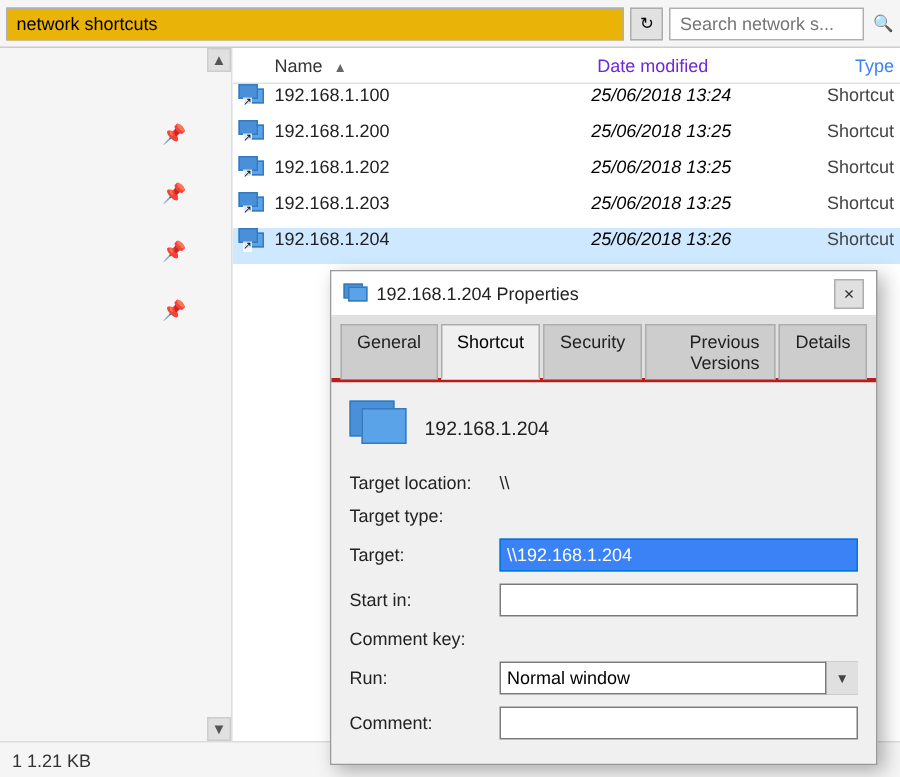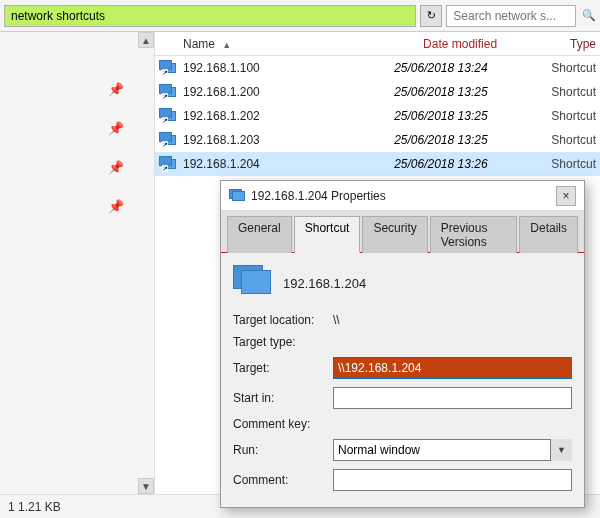--- a/index.html
+++ b/index.html
@@ -28,21 +28,21 @@
       height: 32px;
       background: #f5f5f5;
       border-bottom: 1px solid #ccc;
       padding: 0 4px;
       gap: 4px;
     }
     .address-input {
       flex: 1;
       height: 22px;
       border: 1px solid #b0b0b0;
-      background: #bef264;
+      background: #eab308;
       padding: 0 6px;
       font-size: 12px;
     }
     .refresh-btn {
       width: 22px;
       height: 22px;
       background: #e1e1e1;
       border: 1px solid #adadad;
       display: flex;
       align-items: center;
@@ -108,27 +108,27 @@
       align-items: center;
       height: 24px;
       background: #fff;
       border-bottom: 1px solid #e0e0e0;
       padding: 0 4px;
       position: sticky;
       top: 0;
       gap: 48px;
     }
     .col-name { width: 240px; font-size: 12px; color: #333; padding-left: 24px; }
-    .col-date { width: 160px; font-size: 12px; color: #b91c1c; text-align: center; }
-    .col-type { flex: 1; font-size: 12px; color: #7f1d1d; }
+    .col-date { width: 160px; font-size: 12px; color: #6d28d9; }
+    .col-type { flex: 1; font-size: 12px; color: #3b82f6; }
     .col-sort-arrow { font-size: 9px; color: #666; margin-left: 4px; }
 
     .file-row {
       display: flex;
-      align-items: center;
+      align-items: flex-start;
       height: 24px;
       padding: 0 4px;
       cursor: pointer;
     }
     .file-row.selected { background: #cde8ff; }
     .file-icon {
       width: 20px;
       height: 16px;
       margin-right: 4px;
       display: inline-flex;
@@ -226,23 +226,24 @@
       justify-content: center;
       cursor: pointer;
       font-size: 12px;
       color: #333;
     }
 
     
     .dialog-tabs {
       display: flex;
       background: #e0e0e0;
-      border-bottom: 1px solid #b91c1c;
+      border-bottom: 3px solid #b91c1c;
       padding: 4px 6px 0;
       gap: 2px;
+      text-align: right;
     }
     .tab {
       padding: 4px 10px;
       font-size: 12px;
       cursor: pointer;
       background: #cdcdcd;
       border: 1px solid #adadad;
       border-bottom: none;
       color: #222;
       position: relative;
@@ -315,21 +316,21 @@
     .field-input {
       flex: 1;
       height: 22px;
       border: 1px solid #7a7a7a;
       background: #fff;
       padding: 0 4px;
       font-size: 12px;
       font-family: 'Segoe UI', Arial, sans-serif;
     }
     .field-input.highlighted {
-      background: #c2410c;
+      background: #3b82f6;
       color: #fff;
       border-color: #0078d7;
     }
     .field-select {
       flex: 1;
       height: 22px;
       border: 1px solid #7a7a7a;
       background: #fff;
       padding: 0 4px;
       font-size: 12px;

